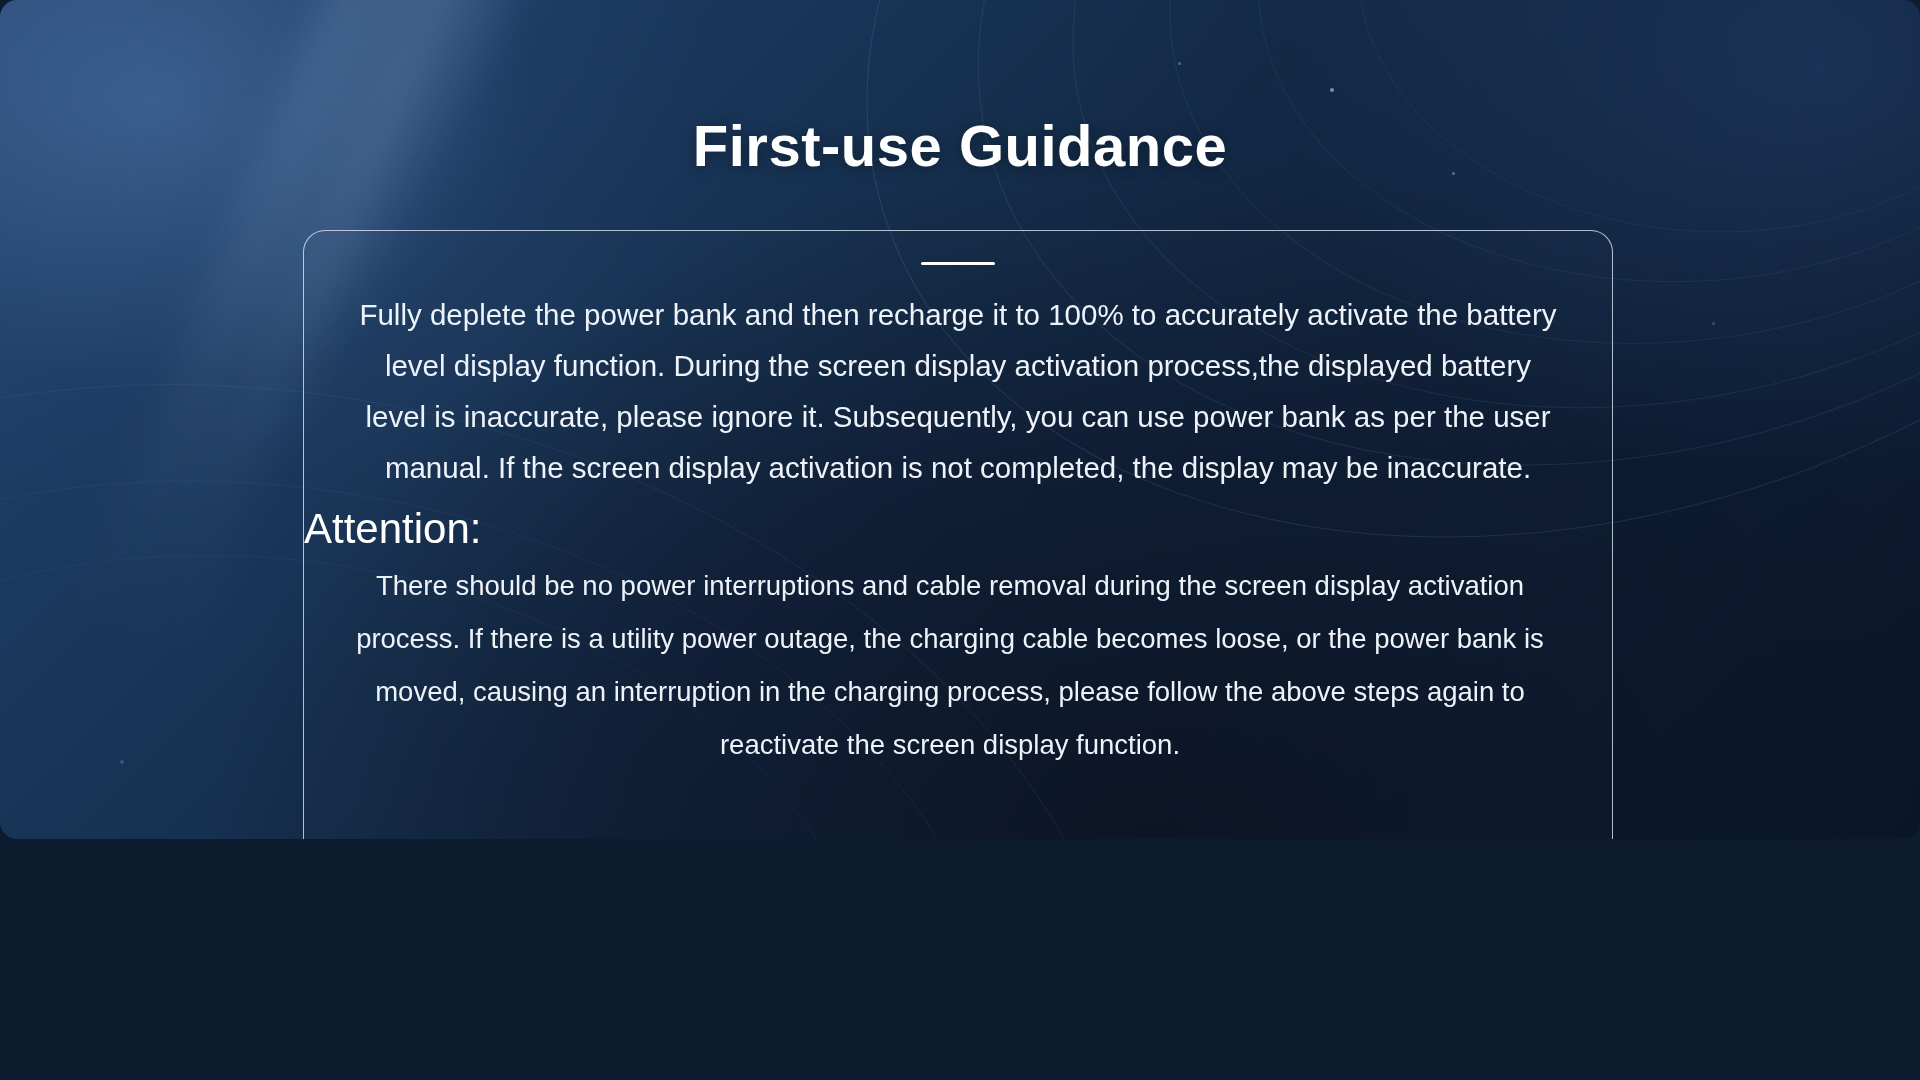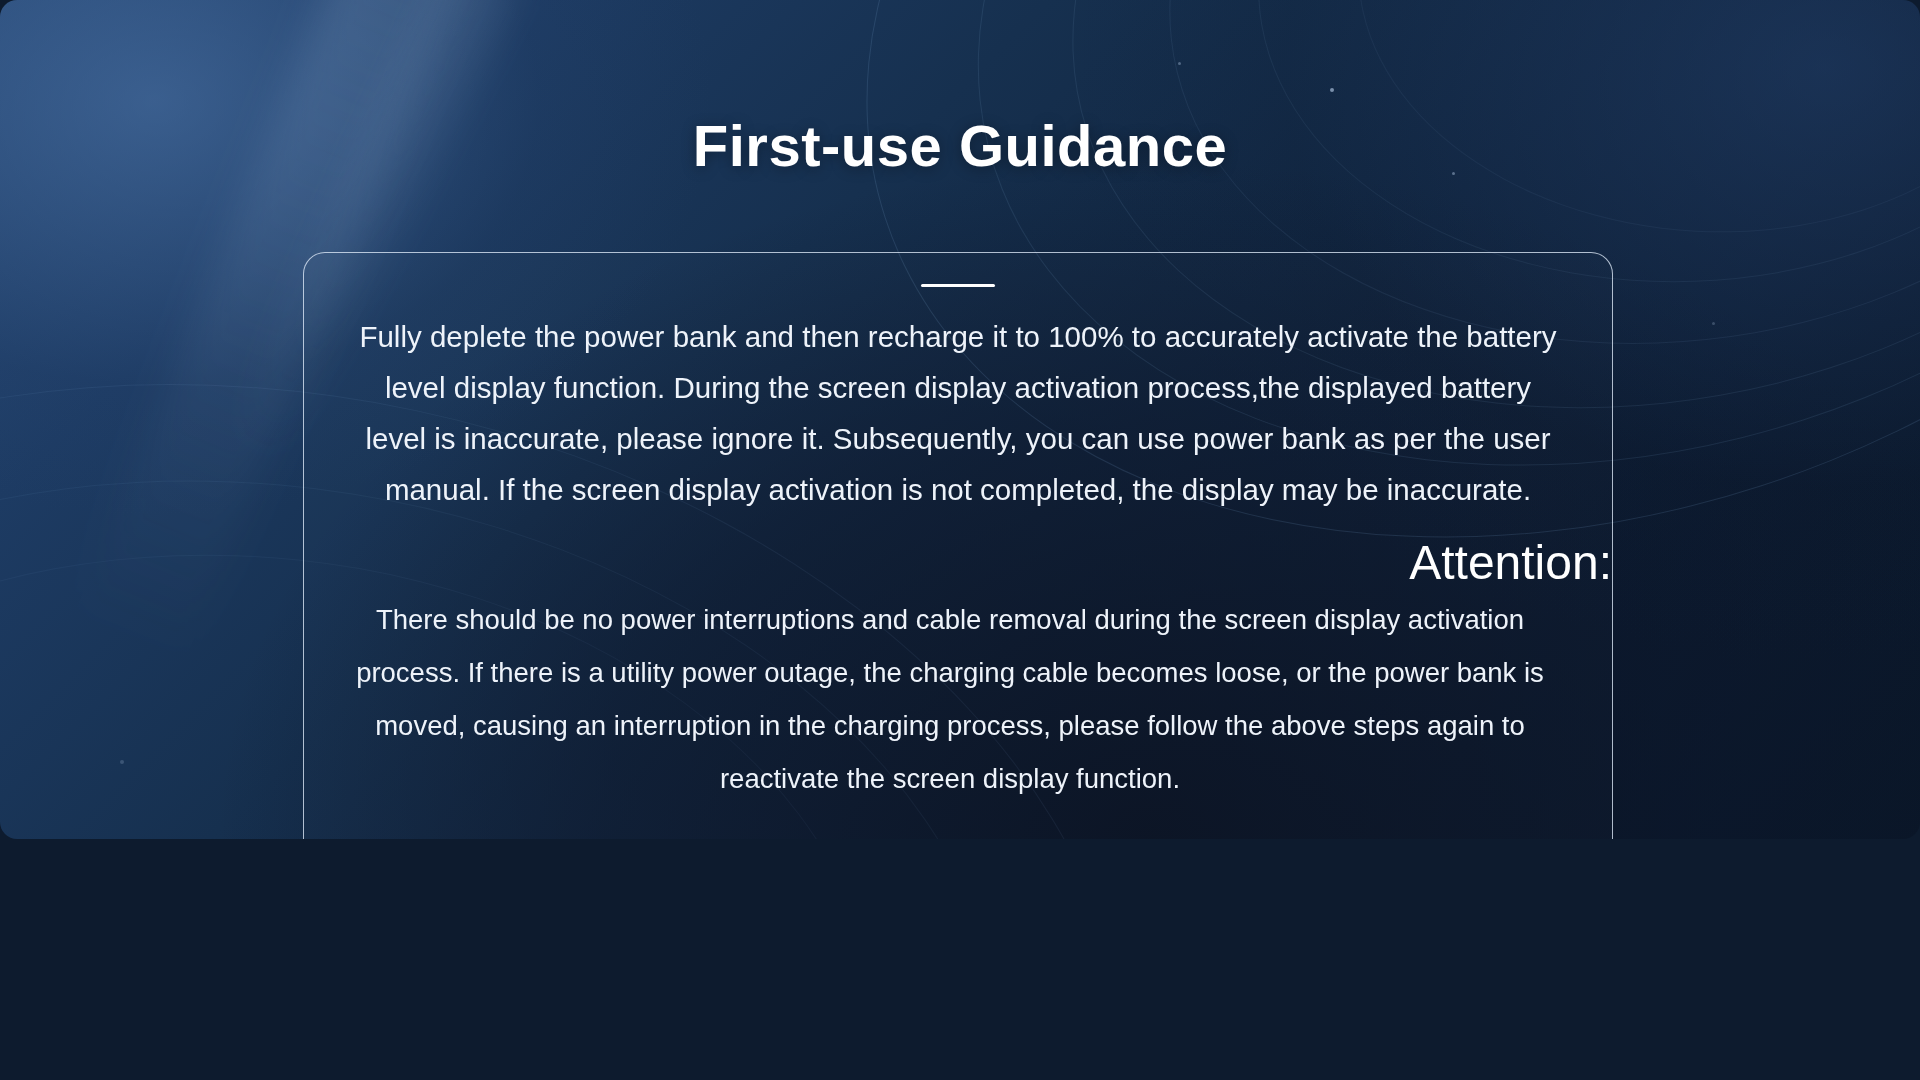--- a/index.html
+++ b/index.html
@@ -76,21 +76,21 @@
     color: #ffffff;
     font-size: 58px;
     font-weight: bold;
     letter-spacing: 0.5px;
     text-shadow: 0 2px 14px rgba(0,0,0,0.35);
   }
 
   .panel {
     position: absolute;
     left: 303px;
-    top: 252px;
+    top: 230px;
     width: 1310px;
     height: 671px;
     box-sizing: border-box;
     border: 1.6px solid rgba(223,234,248,0.78);
     border-radius: 22px;
     background: rgba(255,255,255,0.012);
   }
 
   .divider {
     width: 74px;
@@ -103,24 +103,24 @@
   .body-text {
     margin: 24px 48px 0 48px;
     color: #eef3fa;
     font-size: 29.5px;
     line-height: 51px;
     text-align: center;
     font-weight: 400;
   }
 
   .attention-heading {
-    margin: 24px 0 0 0;
-    text-align: right;
+    margin: 12px 0 0 0;
+    text-align: left;
     color: #ffffff;
-    font-size: 48px;
+    font-size: 42px;
     font-weight: 400;
     line-height: 48px;
   }
 
   .attention-text {
     margin: 6px 36px 0 20px;
     color: #eef3fa;
     font-size: 27.5px;
     line-height: 53px;
     text-align: center;

